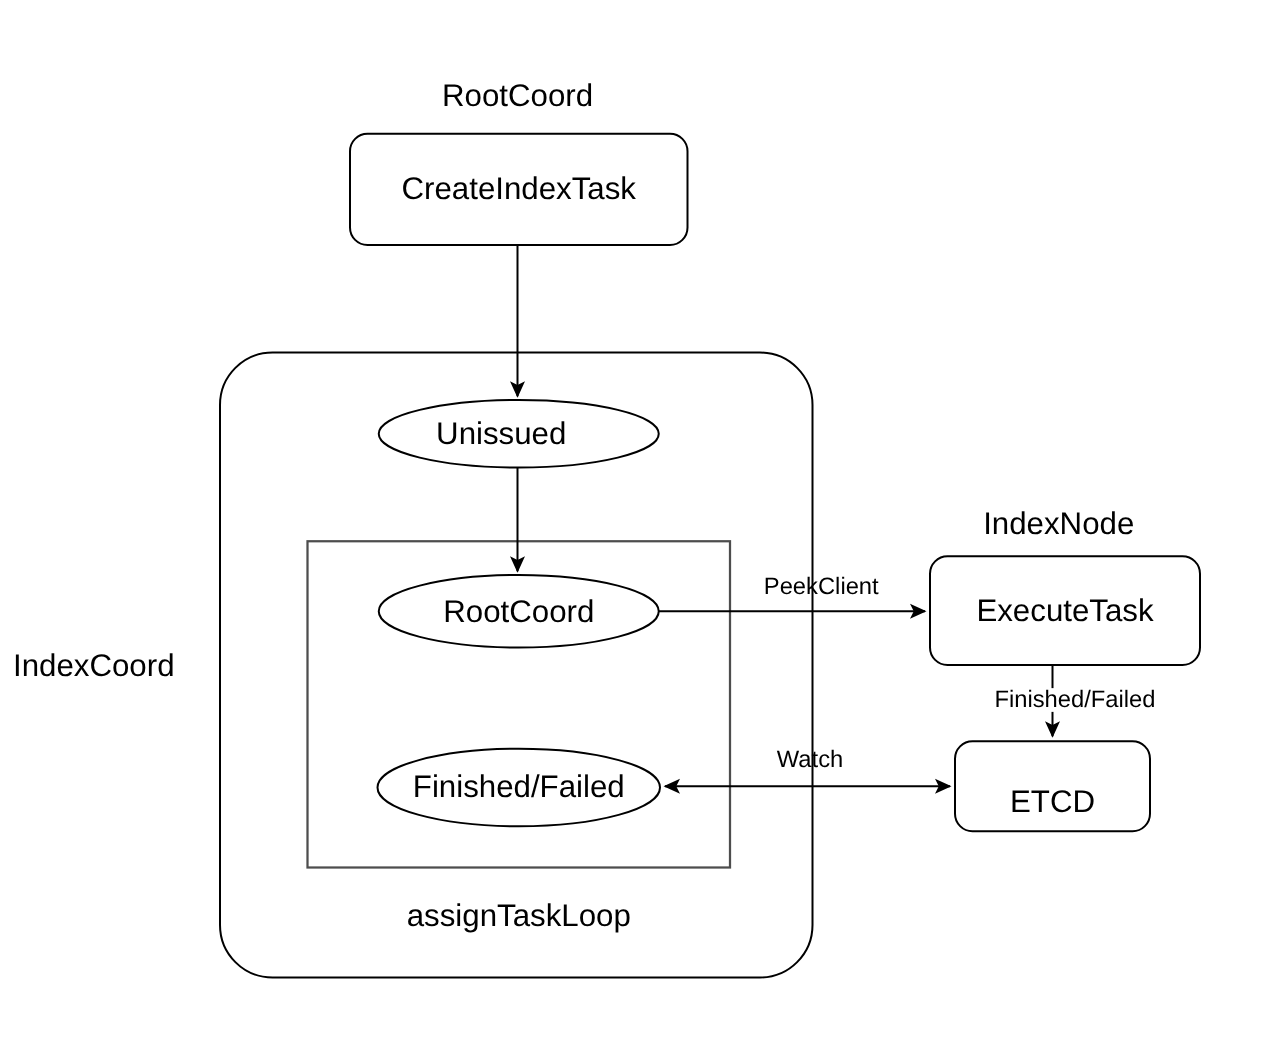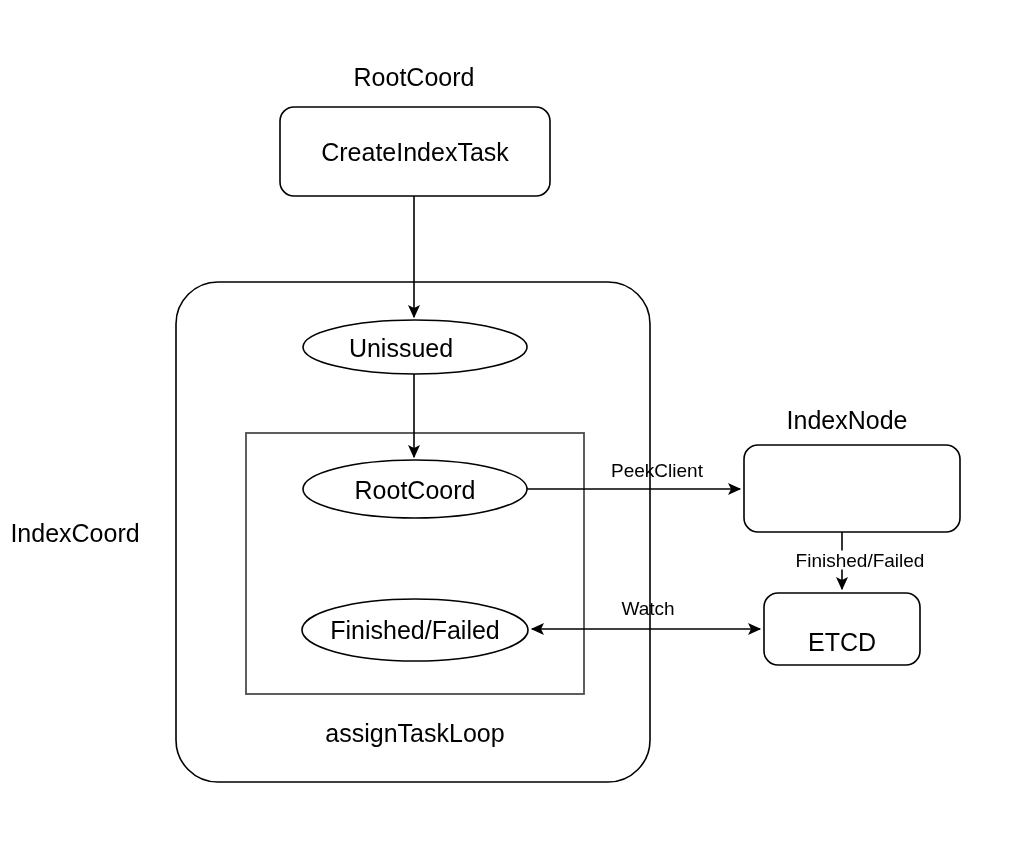--- a/index.html
+++ b/index.html
@@ -101,20 +101,21 @@
   <div class="lbl lbl-center group-text" style="left:415px; top:723px;">assignTaskLoop</div>
 
   <div class="lbl lbl-center node-text" style="left:415px; top:142px;">CreateIndexTask</div>
 
   <div class="lbl lbl-center node-text" style="left:401px; top:338px;">Unissued</div>
 
   <div class="lbl lbl-center node-text" style="left:415px; top:480px;">RootCoord</div>
 
   <div class="lbl lbl-center node-text" style="left:415px; top:620px;">Finished/Failed</div>
 
+  <div class="lbl lbl-center node-text" style="left:852px; top:479px;">ExecuteTask</div>
 
   <div class="lbl lbl-center node-text" style="left:842px; top:632px;">ETCD</div>
 
   <div class="lbl lbl-center edge-text" style="left:657px; top:460px;">PeekClient</div>
 
   <div class="lbl lbl-center edge-text" style="left:860px; top:550px; background:#ffffff; padding:0 2px;">Finished/Failed</div>
 
   <div class="lbl lbl-center edge-text" style="left:648px; top:598px;">Watch</div>
 
 </div>

